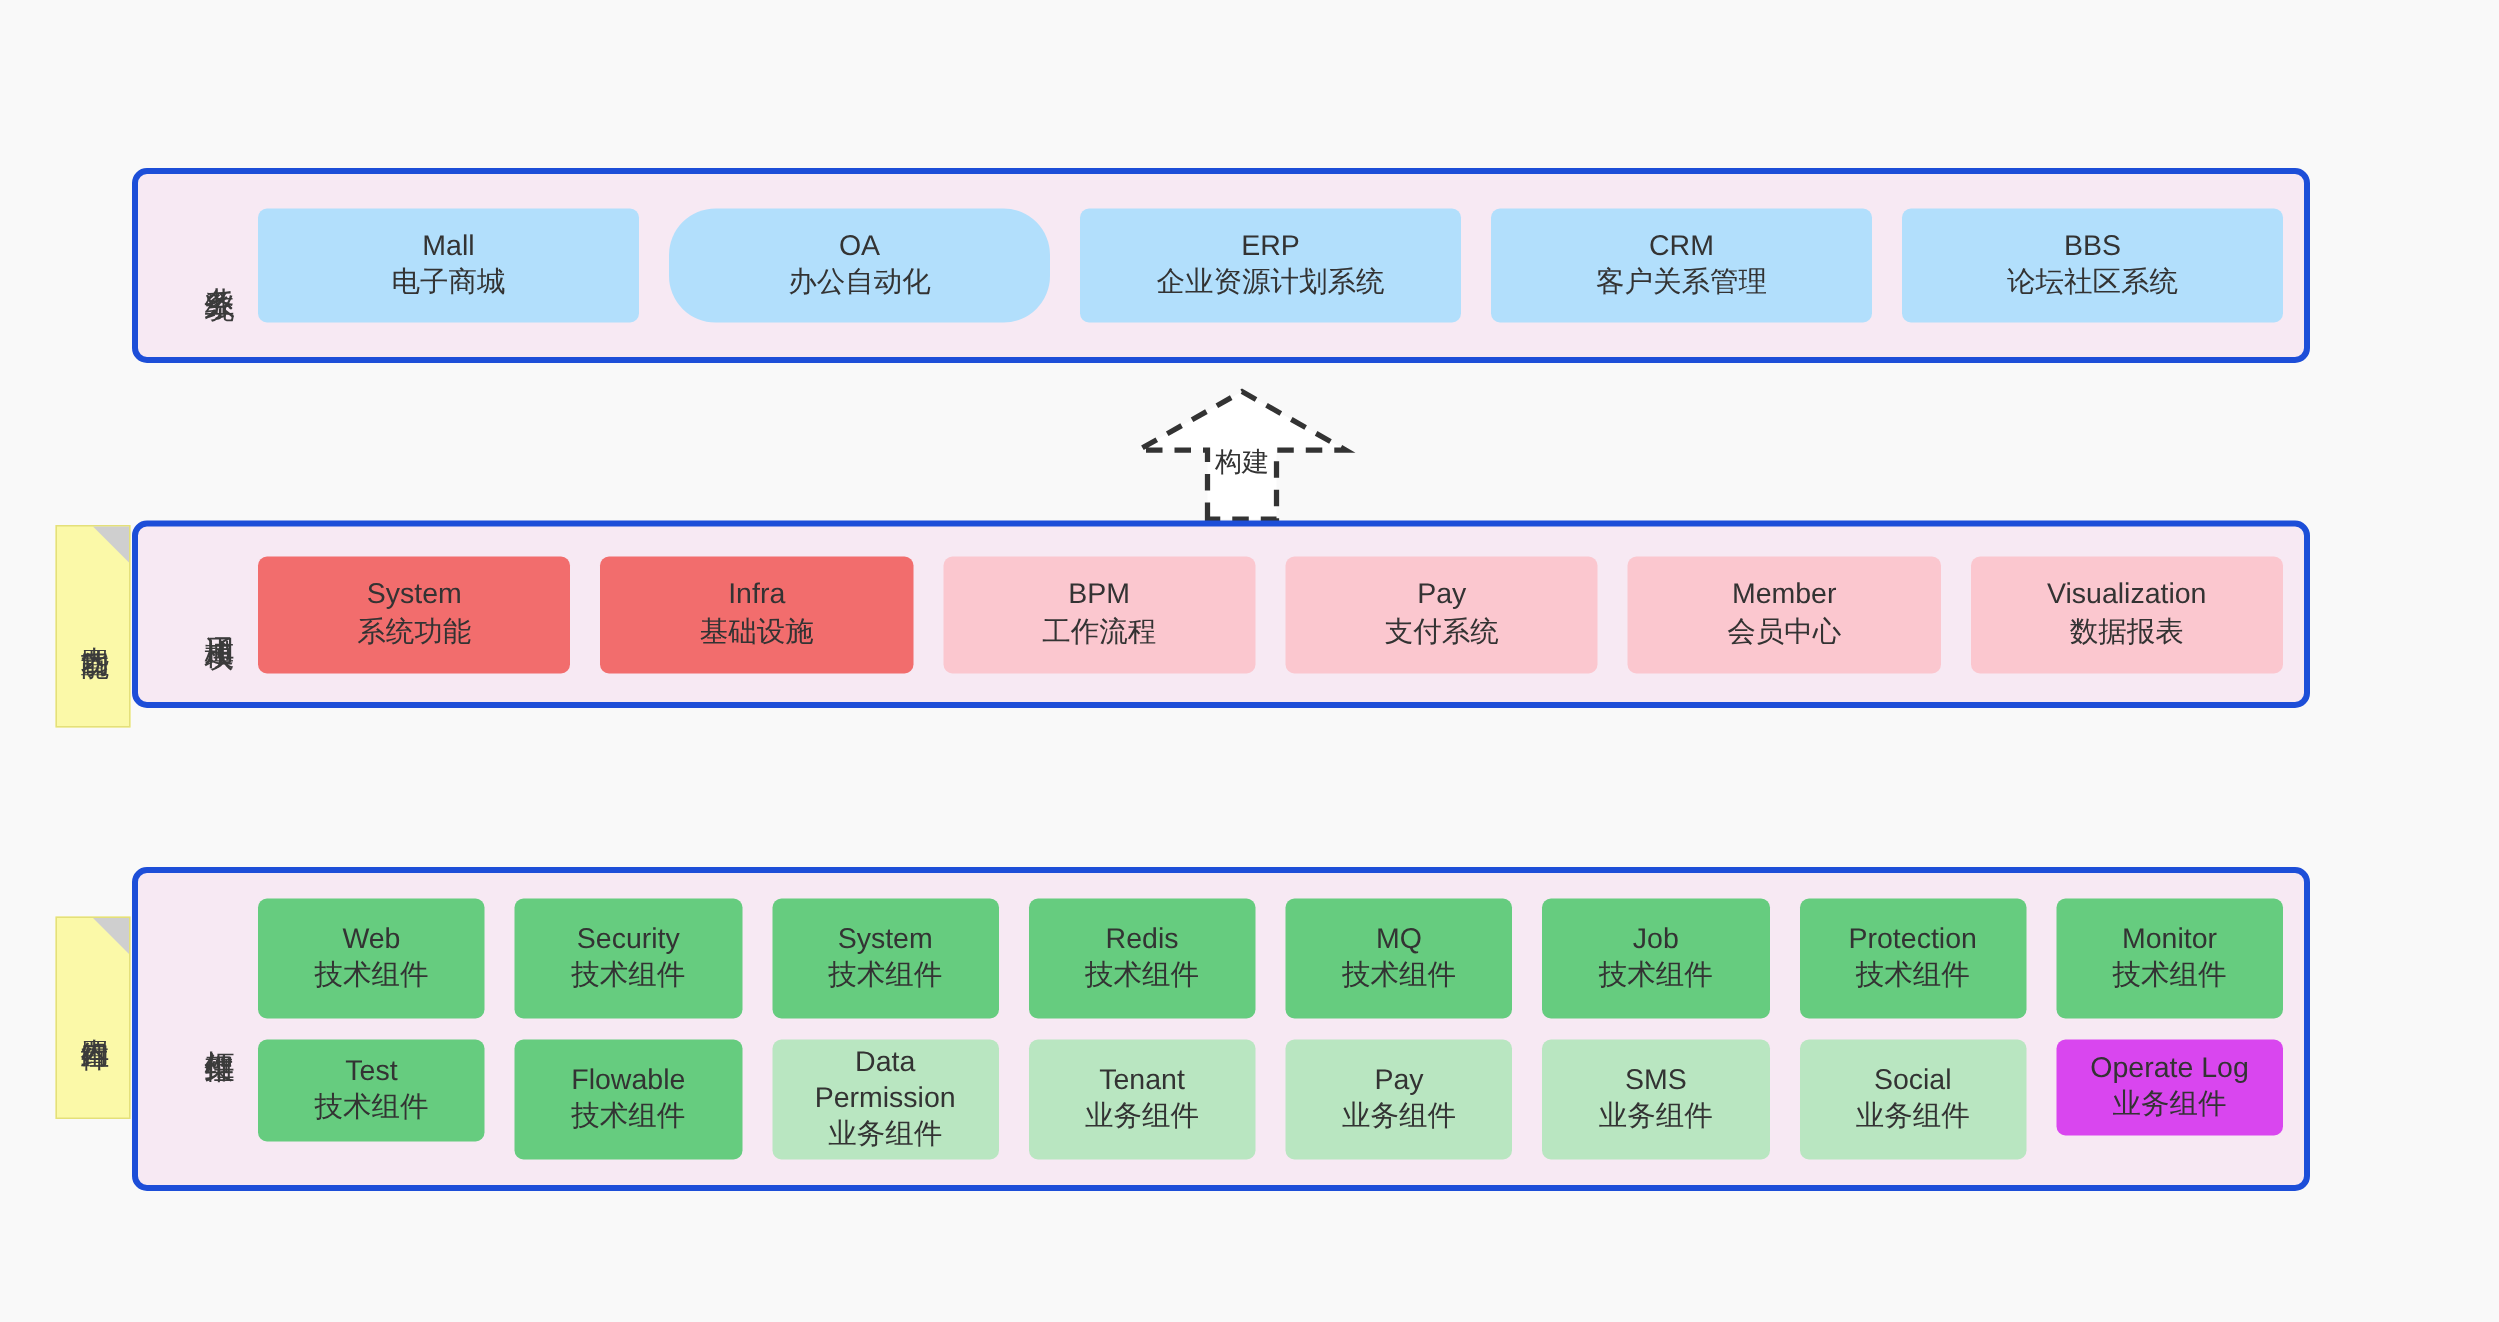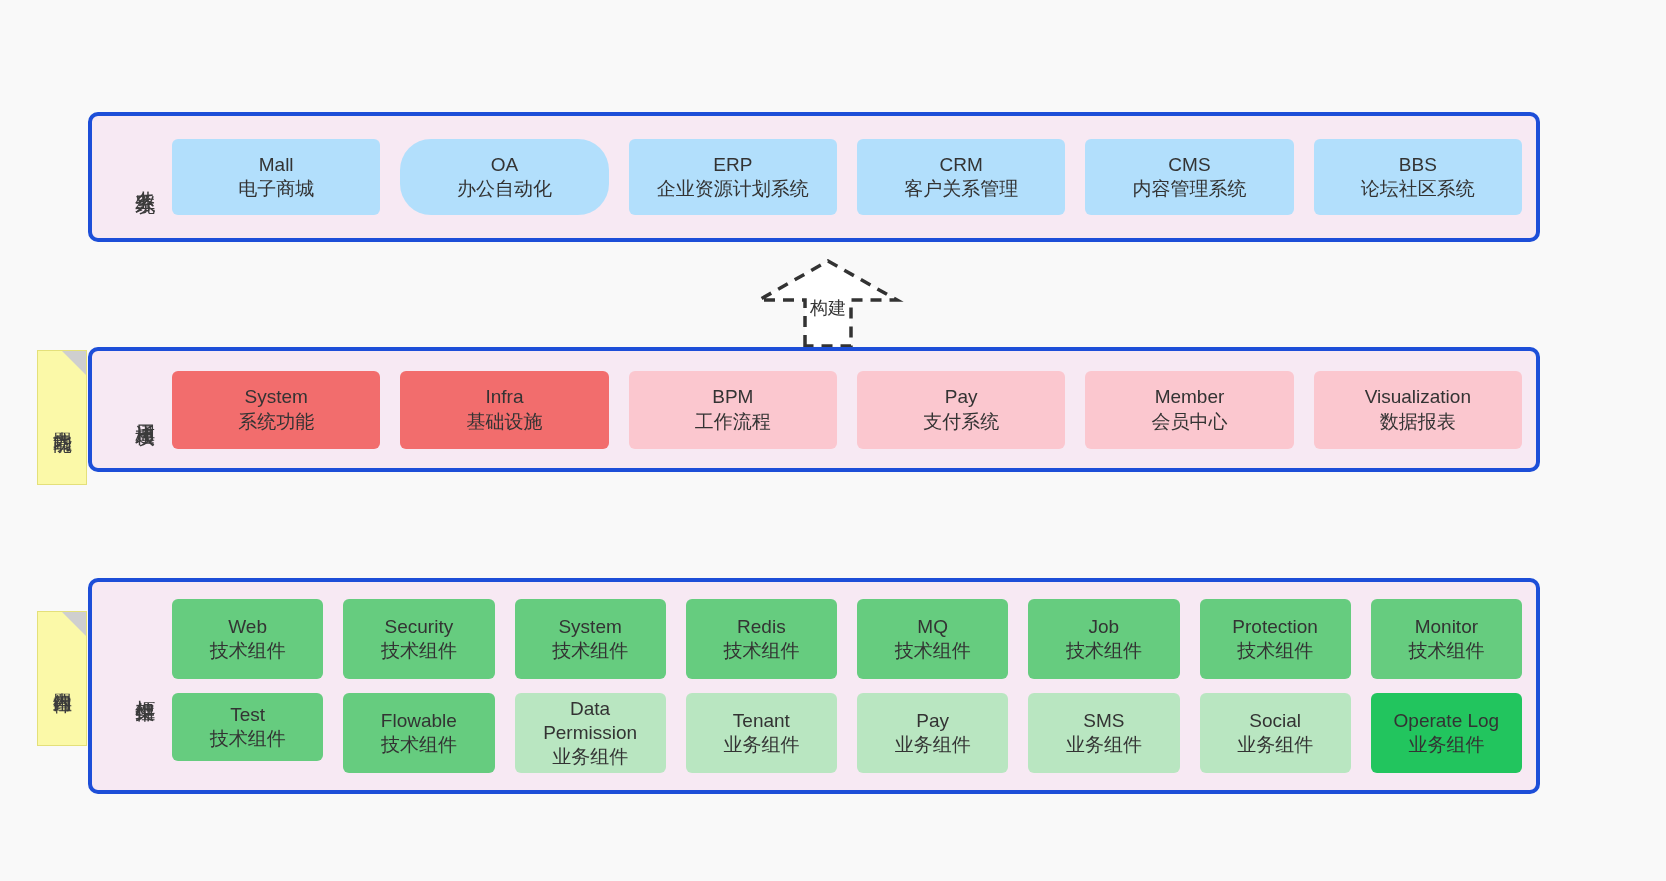--- a/index.html
+++ b/index.html
@@ -139,24 +139,20 @@
         <div class="cell" style="background:#b2dffc;height:76px;">
           <span class="en">ERP</span>
           <span class="cn">企业资源计划系统</span>
         </div>
 
         <div class="cell" style="background:#b2dffc;height:76px;">
           <span class="en">CRM</span>
           <span class="cn">客户关系管理</span>
         </div>
 
-        <div class="cell" style="background:#b2dffc;height:76px;">
-          <span class="en">CMS</span>
-          <span class="cn">内容管理系统</span>
-        </div>
 
         <div class="cell" style="background:#b2dffc;height:76px;">
           <span class="en">BBS</span>
           <span class="cn">论坛社区系统</span>
         </div>
 
       </div>
     </div>
   </div>
 
@@ -278,21 +274,21 @@
           <span class="cn">业务组件</span>
         </div>
         <div class="cell" style="background:#b9e6c1;height:80px;">
           <span class="en">SMS</span>
           <span class="cn">业务组件</span>
         </div>
         <div class="cell" style="background:#b9e6c1;height:80px;">
           <span class="en">Social</span>
           <span class="cn">业务组件</span>
         </div>
-        <div class="cell" style="background:#22c55e;height:80px;">
+        <div class="cell" style="background:#d946ef;height:64px;">
           <span class="en">Operate Log</span>
           <span class="cn">业务组件</span>
         </div>
       </div>
 
     </div>
   </div>
 
 </div>
 

